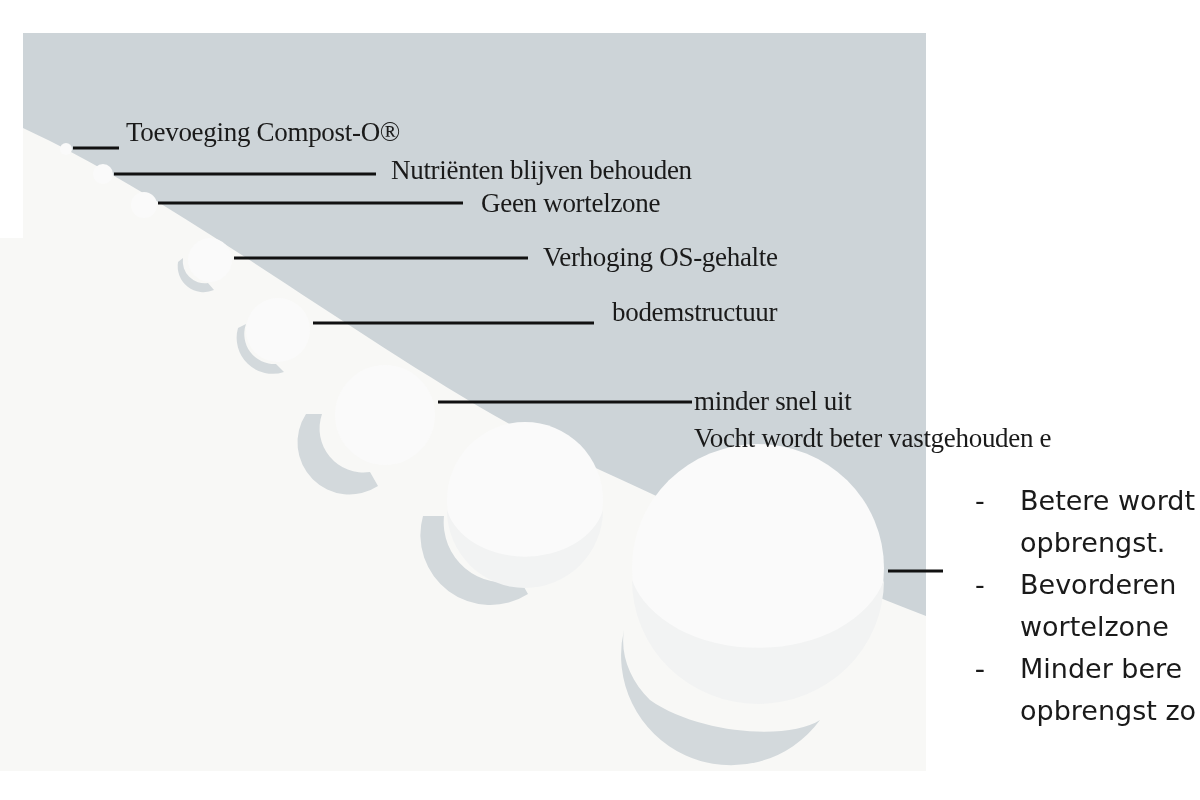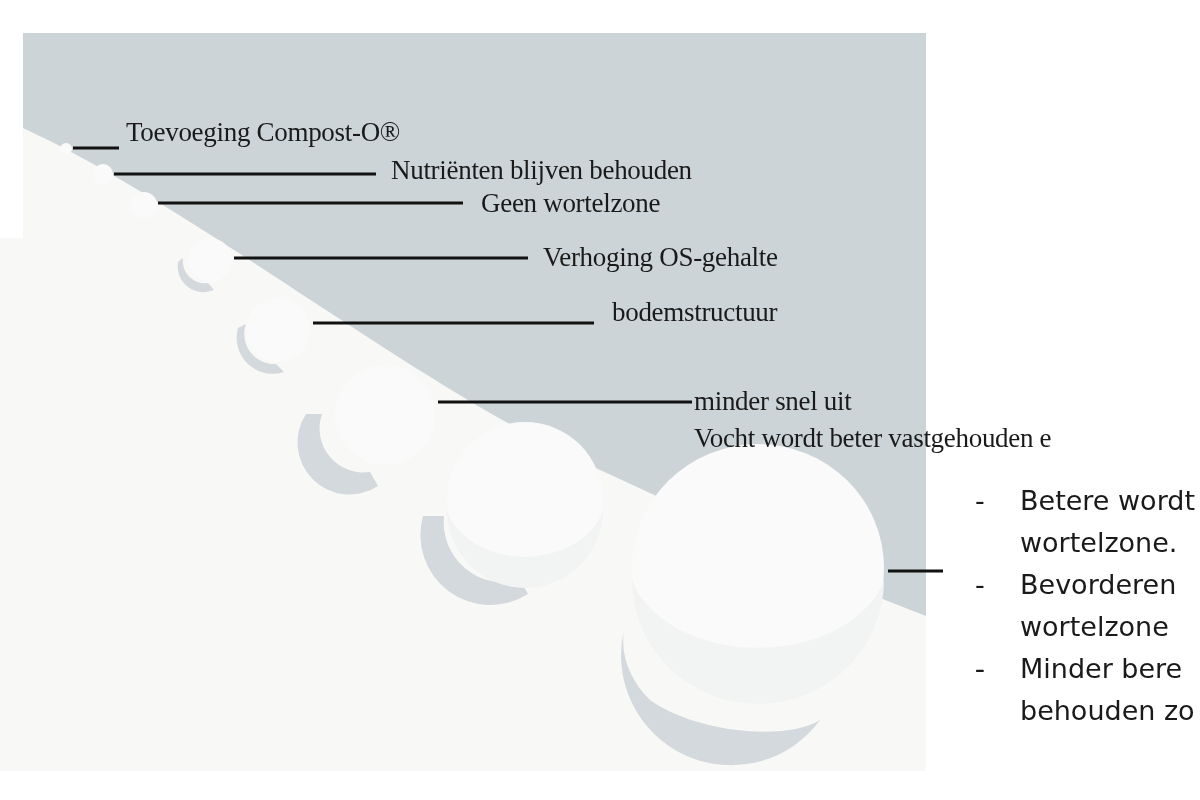--- a/index.html
+++ b/index.html
@@ -69,29 +69,29 @@
   </div>
   <div class="label" style="left:694px;top:383px">
     <span class="line2">minder snel uit</span>
     <span class="line2">Vocht wordt beter vastgehouden e</span>
   </div>
 
   <ul class="bullets">
     <li>
       <span class="dash">-</span>
       <span class="cont">Betere wordt</span>
-      <span class="cont">wortelzone.</span>
+      <span class="cont">opbrengst.</span>
     </li>
     <li>
       <span class="dash">-</span>
       <span class="cont">Bevorderen</span>
       <span class="cont">wortelzone</span>
     </li>
     <li>
       <span class="dash">-</span>
     </li>
     <li>
       <span class="dash">-</span>
       <span class="cont">Minder bere</span>
-      <span class="cont">behouden zo</span>
+      <span class="cont">opbrengst zo</span>
     </li>
   </ul>
 </div>
 
 </body></html>

